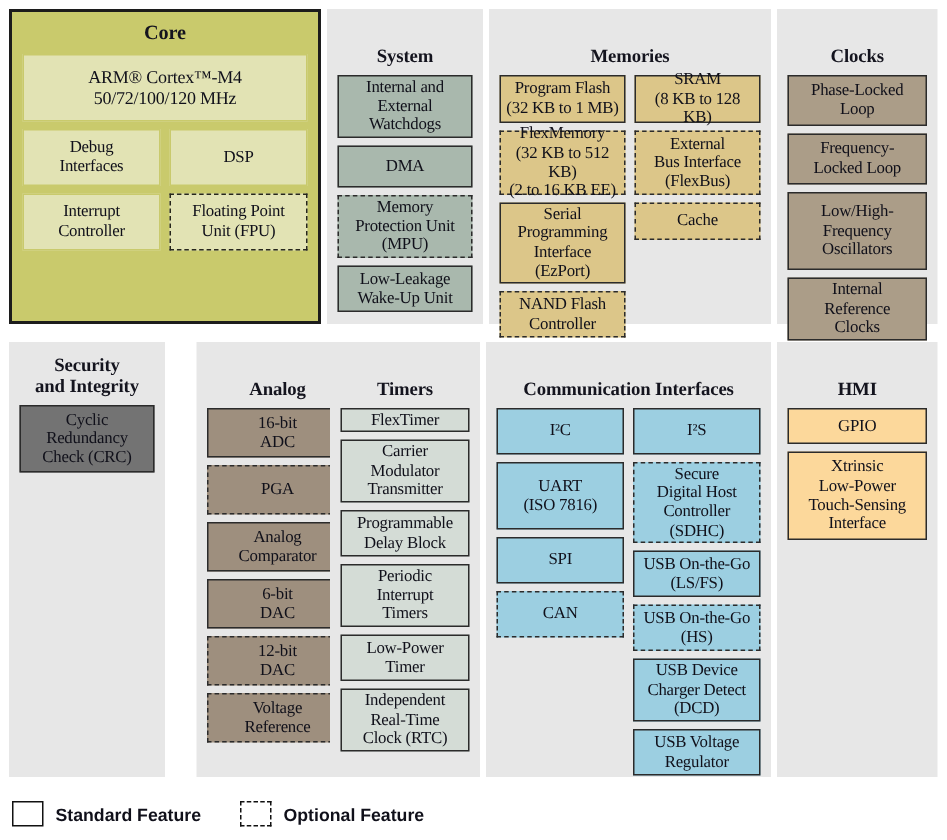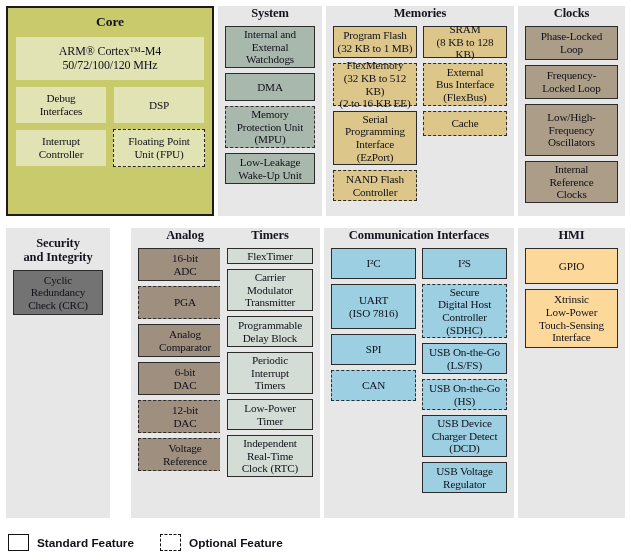--- a/index.html
+++ b/index.html
@@ -22,21 +22,21 @@
     box-sizing: border-box;
     padding: 0;
     font-family: Liberation Serif, serif;
   }
   .panel-title {
     text-align: center;
     font-weight: bold;
     font-size: 12.5px;
     color: #14141e;
     line-height: 1.12;
-    padding-top: 0;
+    padding-top: 24px;
     padding-bottom: 6px;
     letter-spacing: -0.1px;
   }
   .panel-body {
     position: relative;
     padding: 0 7px;
   }
   .col-wrap {
     display: flex;
     gap: 6px;
@@ -262,21 +262,21 @@
           <div class="blk com-blk" style="height:31px">USB Voltage<br>Regulator</div>
         </div>
       </div>
     </div>
   </div>
 
   <div class="panel" id="panel-hmi">
     <div class="panel-title">HMI</div>
     <div class="panel-body">
       <div class="col">
-        <div class="blk hmi-blk" style="height:36px">GPIO</div>
+        <div class="blk hmi-blk" style="height:24px">GPIO</div>
         <div class="blk hmi-blk" style="height:59px">Xtrinsic<br>Low-Power<br>Touch-Sensing<br>Interface</div>
       </div>
     </div>
   </div>
 
   <div id="legend">
     <div class="lg-item">
       <span class="lg-swatch"></span>
       <span>Standard Feature</span>
     </div>

